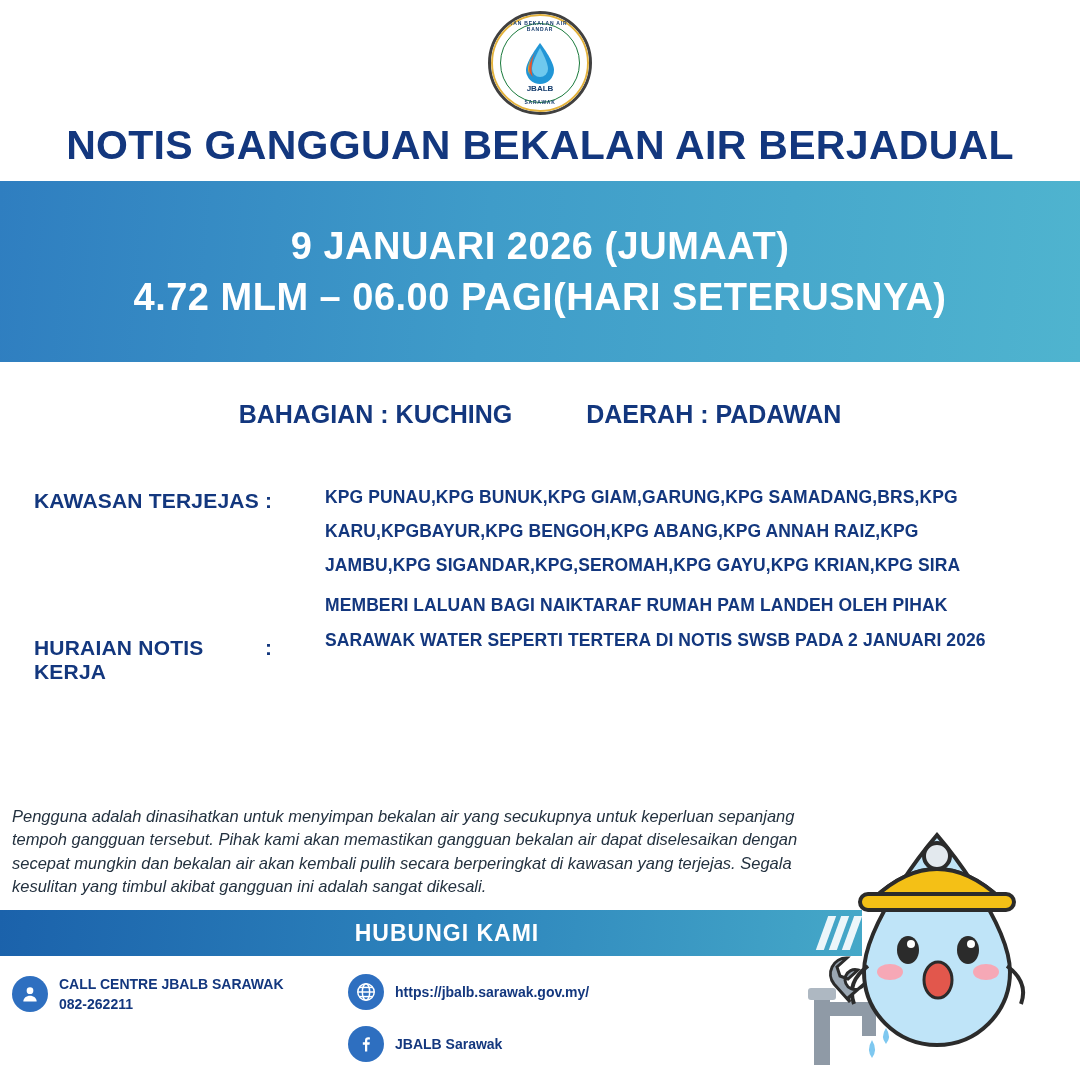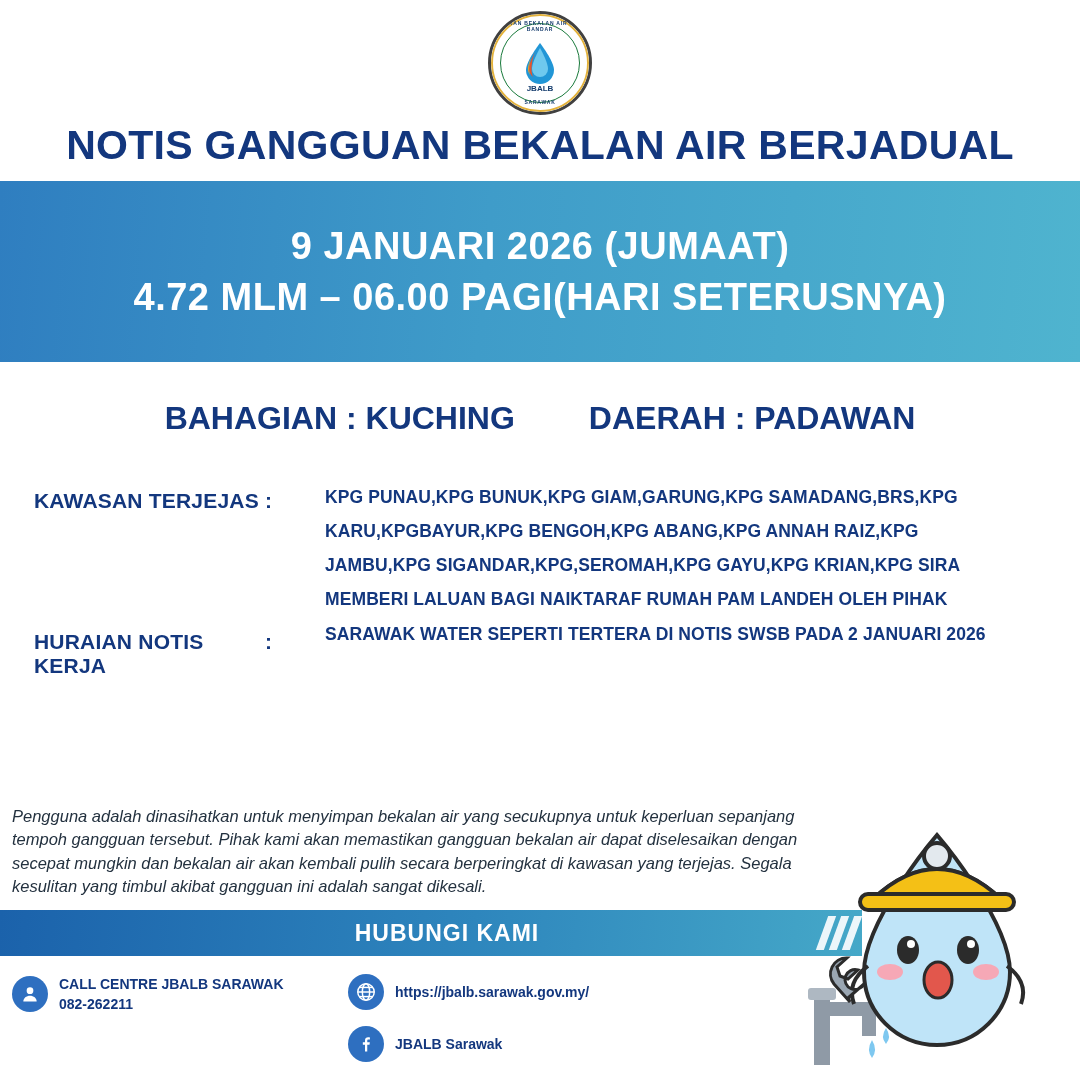--- a/index.html
+++ b/index.html
@@ -128,21 +128,21 @@
   
   .region-row {
     position: absolute;
     top: 400px;
     left: 0;
     width: 1080px;
     display: flex;
     justify-content: center;
     gap: 74px;
     color: #13377e;
-    font-size: 32px;
+    font-size: 25px;
     font-weight: bold;
   }
 
   
   .details {
     position: absolute;
     top: 480px;
     left: 0;
     width: 1080px;
     color: #13377e;
@@ -165,21 +165,21 @@
     font-size: 21px;
     font-weight: bold;
   }
   .detail-value {
     width: 690px;
     font-size: 17.5px;
     font-weight: bold;
     line-height: 1.95;
     letter-spacing: 0.1px;
   }
-  .block-1 { }
+  .block-1 { margin-bottom: 6px; }
   .block-1 .detail-label { padding-top: 9px; }
   .block-1 .detail-colon { padding-top: 9px; }
   .block-2 .detail-label { padding-top: 48px; }
   .block-2 .detail-colon { padding-top: 48px; }
 
   
   .note {
     position: absolute;
     top: 805px;
     left: 12px;

